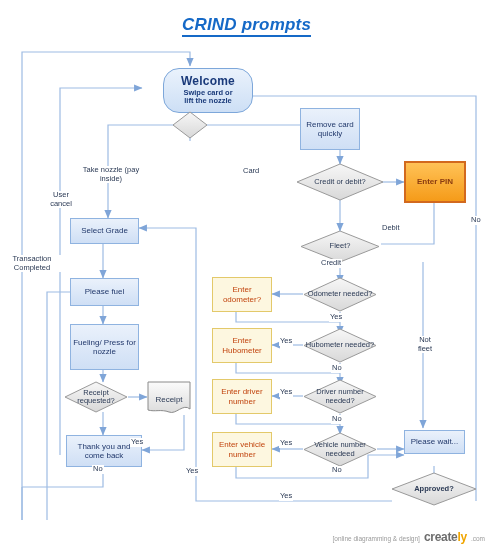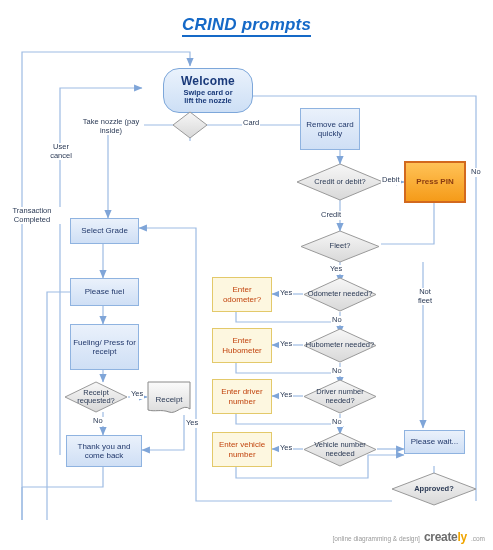--- a/index.html
+++ b/index.html
@@ -84,20 +84,21 @@
 
   .elabel{
     position:absolute;
     font-size:7.5px;
     color:#2b3a55;
     background:#ffffff;
     text-align:center;
     line-height:1.15;
     white-space:nowrap;
     padding:0 1px;
+    margin-top:48px;
   }
 
   .footer{
     position:absolute;right:8px;bottom:6px;
     font-size:6.5px;color:#9a9a9a;
     display:flex;align-items:baseline;gap:4px;
   }
   .brand{font-size:12px;font-weight:bold;color:#6d6d6d;letter-spacing:-.3px;}
   .brand .y{color:#f0a500;}
   .dotcom{font-size:6.5px;color:#9a9a9a;}
@@ -214,21 +215,21 @@
         <stop offset="0%" stop-color="#f7f7f7"></stop>
             <stop offset="100%" stop-color="#d8d8d8"></stop>
       </linearGradient>
         </defs>
       <polygon points="44,1 87,19 44,37 1,19" fill="url(#gg2)" stroke="#9a9a9a" stroke-width="1"></polygon>
     </svg>
     <div class="dtxt">Credit or debit?</div>
   </div>
 
   <div class="node orange" style="left:404px;top:161px;width:62px;height:42px;">
-    <span class="lbl">Press PIN</span>
+    <span class="lbl">Enter PIN</span>
   </div>
 
   <div class="dec" style="left:300px;top:230px;width:80px;height:33px;">
     <svg width="80" height="33" viewBox="0 0 80 33">
       <defs>
           <linearGradient id="gg3" x1="0" y1="0" x2="0" y2="1">
         <stop offset="0%" stop-color="#f7f7f7"></stop>
             <stop offset="100%" stop-color="#d8d8d8"></stop>
       </linearGradient>
         </defs>
@@ -239,21 +240,21 @@
 
   <div class="node proc" style="left:70px;top:218px;width:69px;height:26px;">
     <span class="lbl">Select Grade</span>
   </div>
 
   <div class="node proc" style="left:70px;top:278px;width:69px;height:28px;">
     <span class="lbl">Please fuel</span>
   </div>
 
   <div class="node proc" style="left:70px;top:324px;width:69px;height:46px;">
-    <span class="lbl">Fueling/ Press for receipt</span>
+    <span class="lbl">Fueling/ Press for nozzle</span>
   </div>
 
   <div class="dec" style="left:64px;top:381px;width:64px;height:32px;">
     <svg width="64" height="32" viewBox="0 0 64 32">
       <defs>
           <linearGradient id="gg4" x1="0" y1="0" x2="0" y2="1">
         <stop offset="0%" stop-color="#f7f7f7"></stop>
             <stop offset="100%" stop-color="#d8d8d8"></stop>
       </linearGradient>
         </defs>

